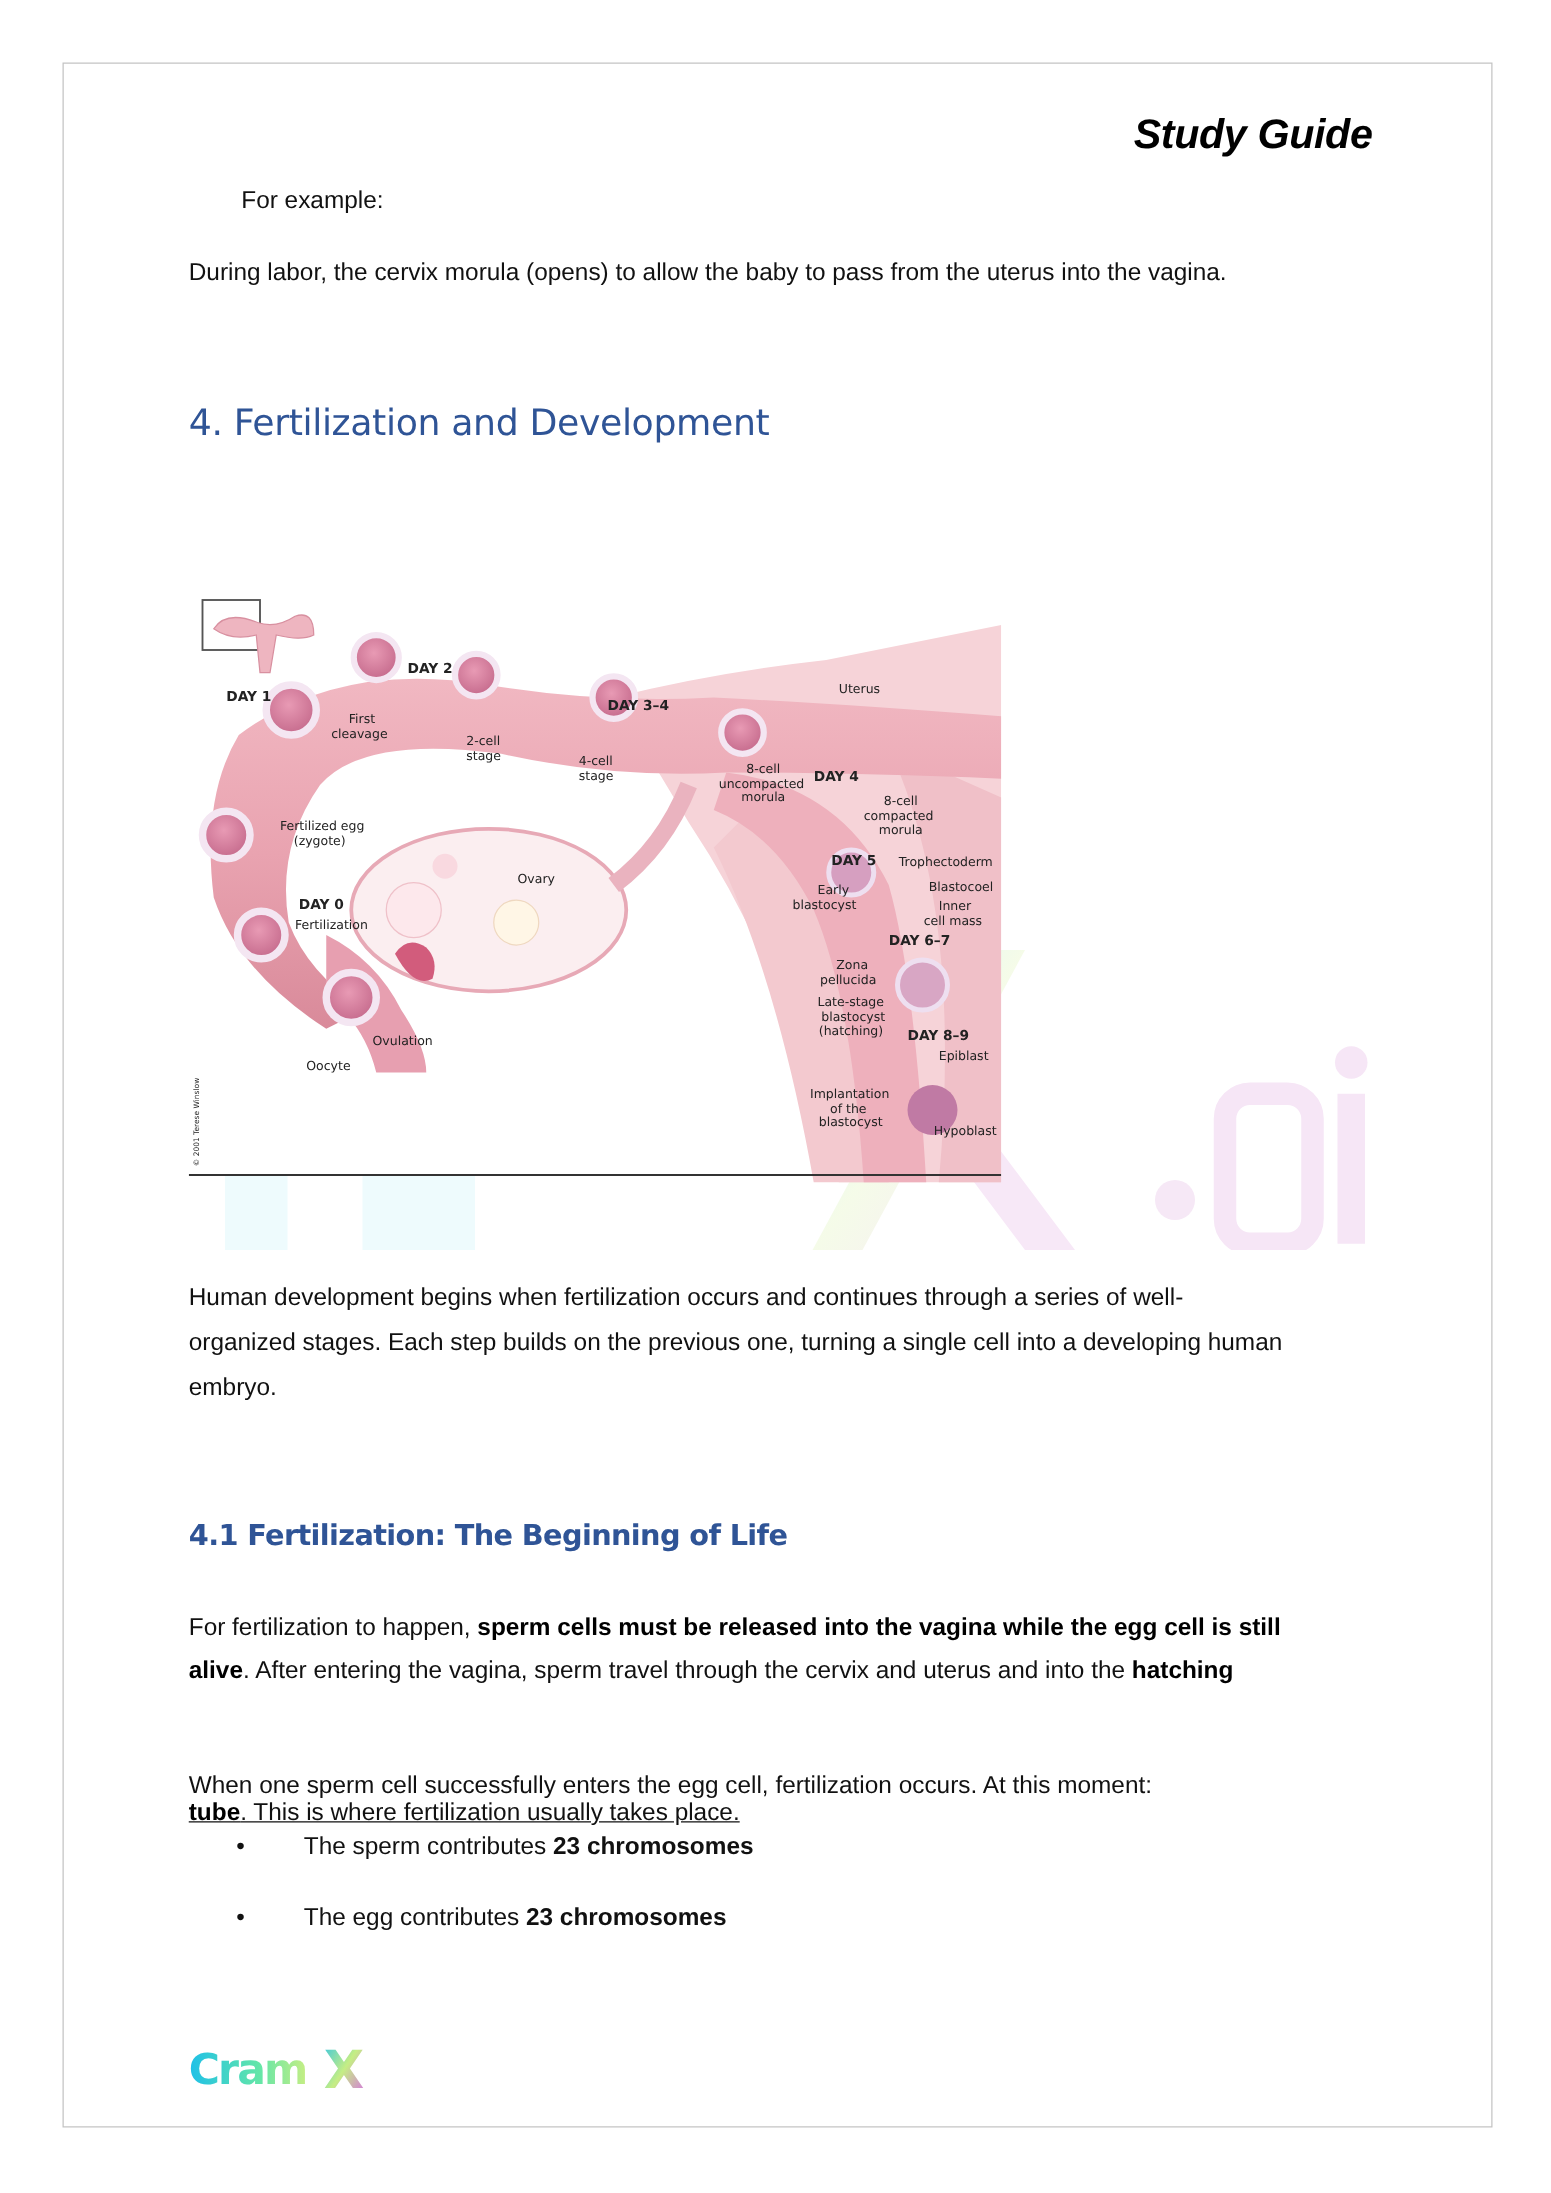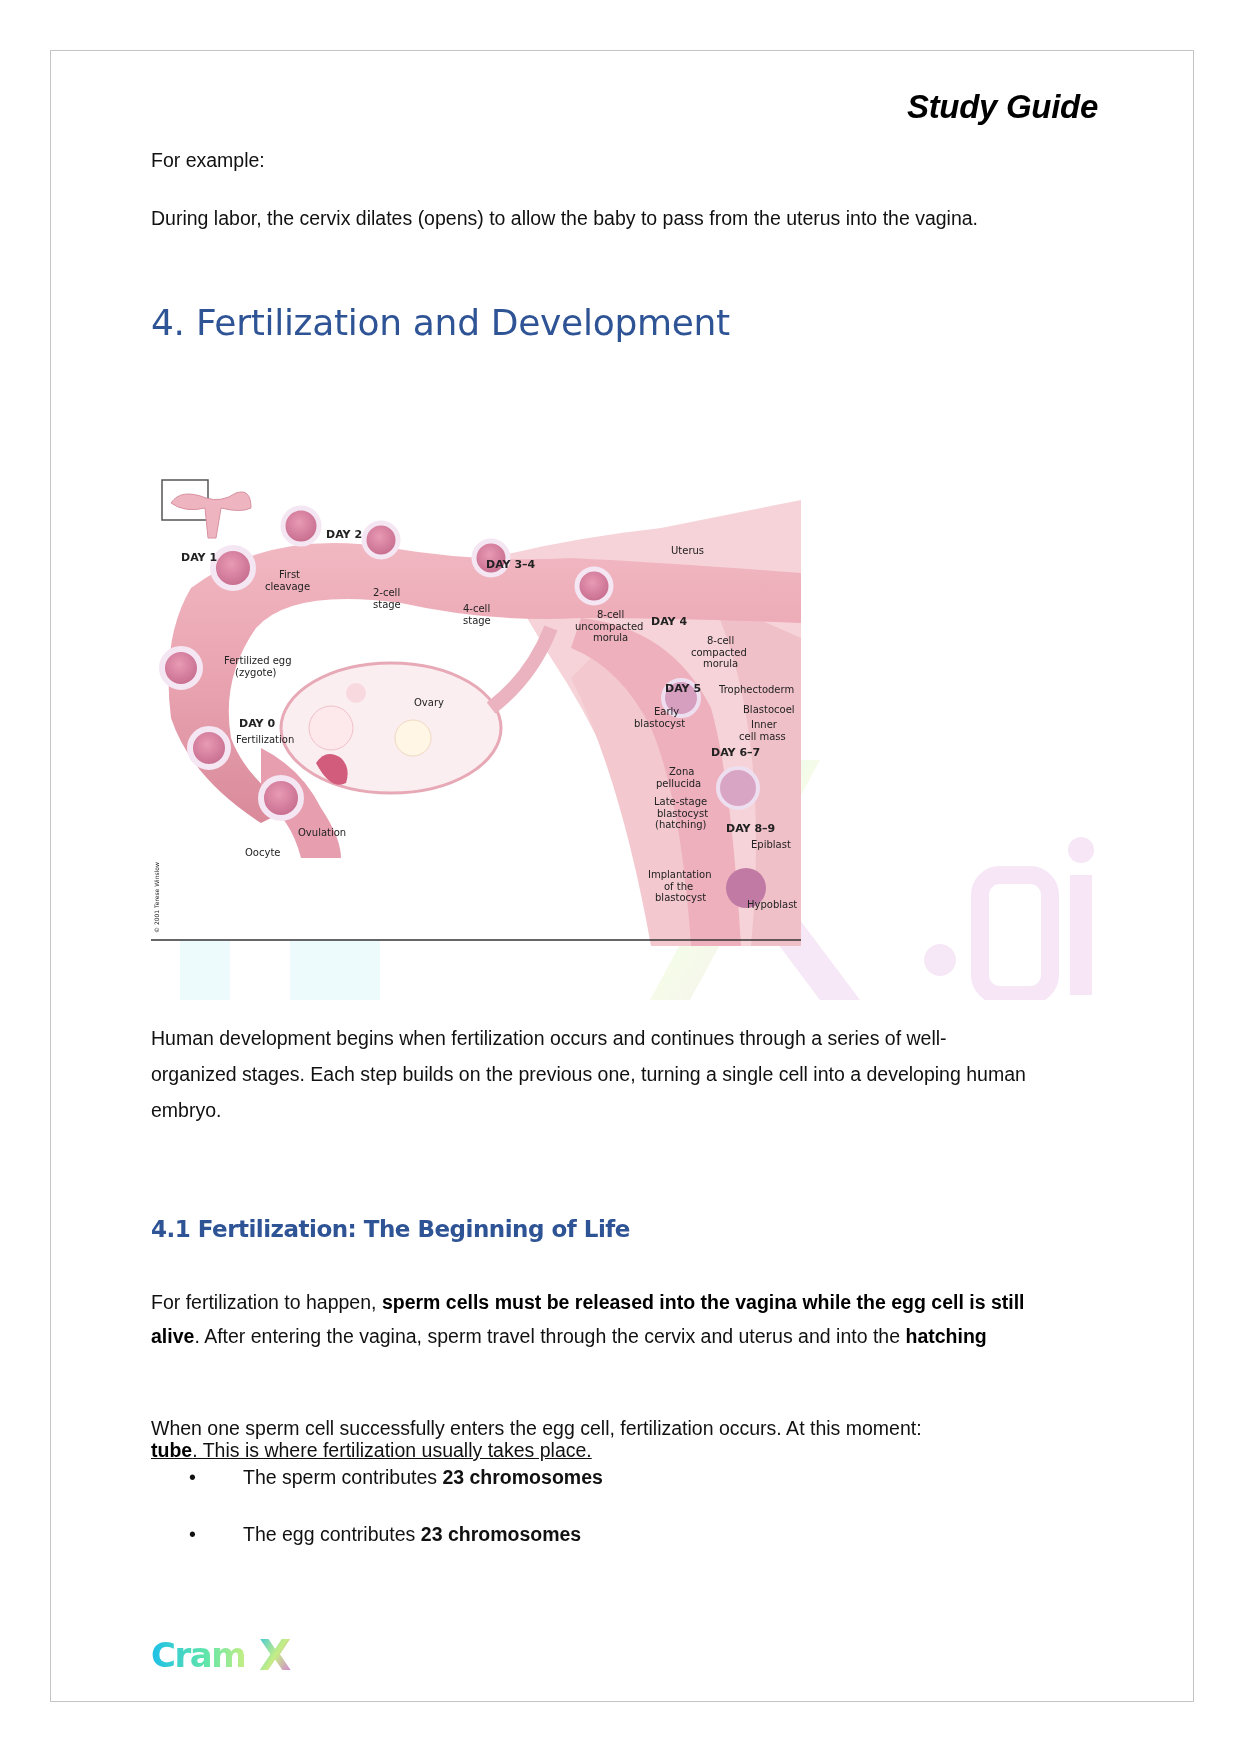--- a/index.html
+++ b/index.html
@@ -1,39 +1,39 @@
 <!DOCTYPE html>
 <html><head>
 <meta charset="utf-8">
 <style>
   html,body{margin:0;padding:0;background:#ffffff;}
   body{width:1241px;height:1754px;position:relative;overflow:hidden;font-family:"Liberation Sans",sans-serif;color:#111;}
   .page{position:absolute;left:50px;top:50px;width:1144px;height:1652px;border:1px solid #c4c4c4;box-sizing:border-box;background:#fff;}
   .header-title{position:absolute;right:143px;top:88px;font-size:33px;font-weight:bold;color:#000;letter-spacing:-0.3px;font-style:italic;}
   .p{position:absolute;left:151px;font-size:19.5px;line-height:36px;color:#111;}
   .p b{font-weight:bold;color:#000;}
-  .h2{position:absolute;left:151px;top:302px;font-family:"DejaVu Sans",sans-serif;font-size:36px;color:#2f5496;letter-spacing:-0.3px;}
+  .h2{position:absolute;left:151px;top:321px;font-family:"DejaVu Sans",sans-serif;font-size:29px;color:#2f5496;letter-spacing:-0.3px;}
   .h3{position:absolute;left:151px;top:1216px;font-family:"DejaVu Sans",sans-serif;font-size:23px;font-weight:bold;color:#2f5496;letter-spacing:-0.5px;}
   .bullet{position:absolute;left:189px;font-size:19.5px;}
   .bullet-text{position:absolute;left:226px;font-size:19.5px;margin-left:17px;}
   .figure{position:absolute;left:151px;top:478px;width:650px;height:468px;}
   .watermark{position:absolute;left:170px;top:760px;width:930px;height:240px;pointer-events:none;}
   .logo{position:absolute;left:151px;top:1628px;width:150px;height:50px;}
   .lbl{font-family:"DejaVu Sans",sans-serif;font-weight:bold;fill:#222;}
   .lbls{font-family:"DejaVu Sans",sans-serif;fill:#222;}
 </style>
 </head>
 <body>
 
 <div class="page"></div>
 
 <div class="header-title">Study Guide</div>
 
-<div class="p" style="top:142px;">For example:</div>
-<div class="p" style="top:200px;">During labor, the cervix dilates (opens) to allow the baby to pass from the uterus into the vagina.</div>
+<div class="p" style="top:142px;margin-left:42px;">For example:</div>
+<div class="p" style="top:200px;">During labor, the cervix morula (opens) to allow the baby to pass from the uterus into the vagina.</div>
 
 <div class="h2">4. Fertilization and Development</div>
 
 <svg class="watermark" viewBox="0 0 930 240">
   <defs>
     <linearGradient id="wmg" x1="0" y1="0" x2="1" y2="1">
       <stop offset="0" stop-color="#c8f4fa"></stop>
       <stop offset="0.5" stop-color="#f4fbe6"></stop>
       <stop offset="1" stop-color="#f6e6f6"></stop>
     </linearGradient>

